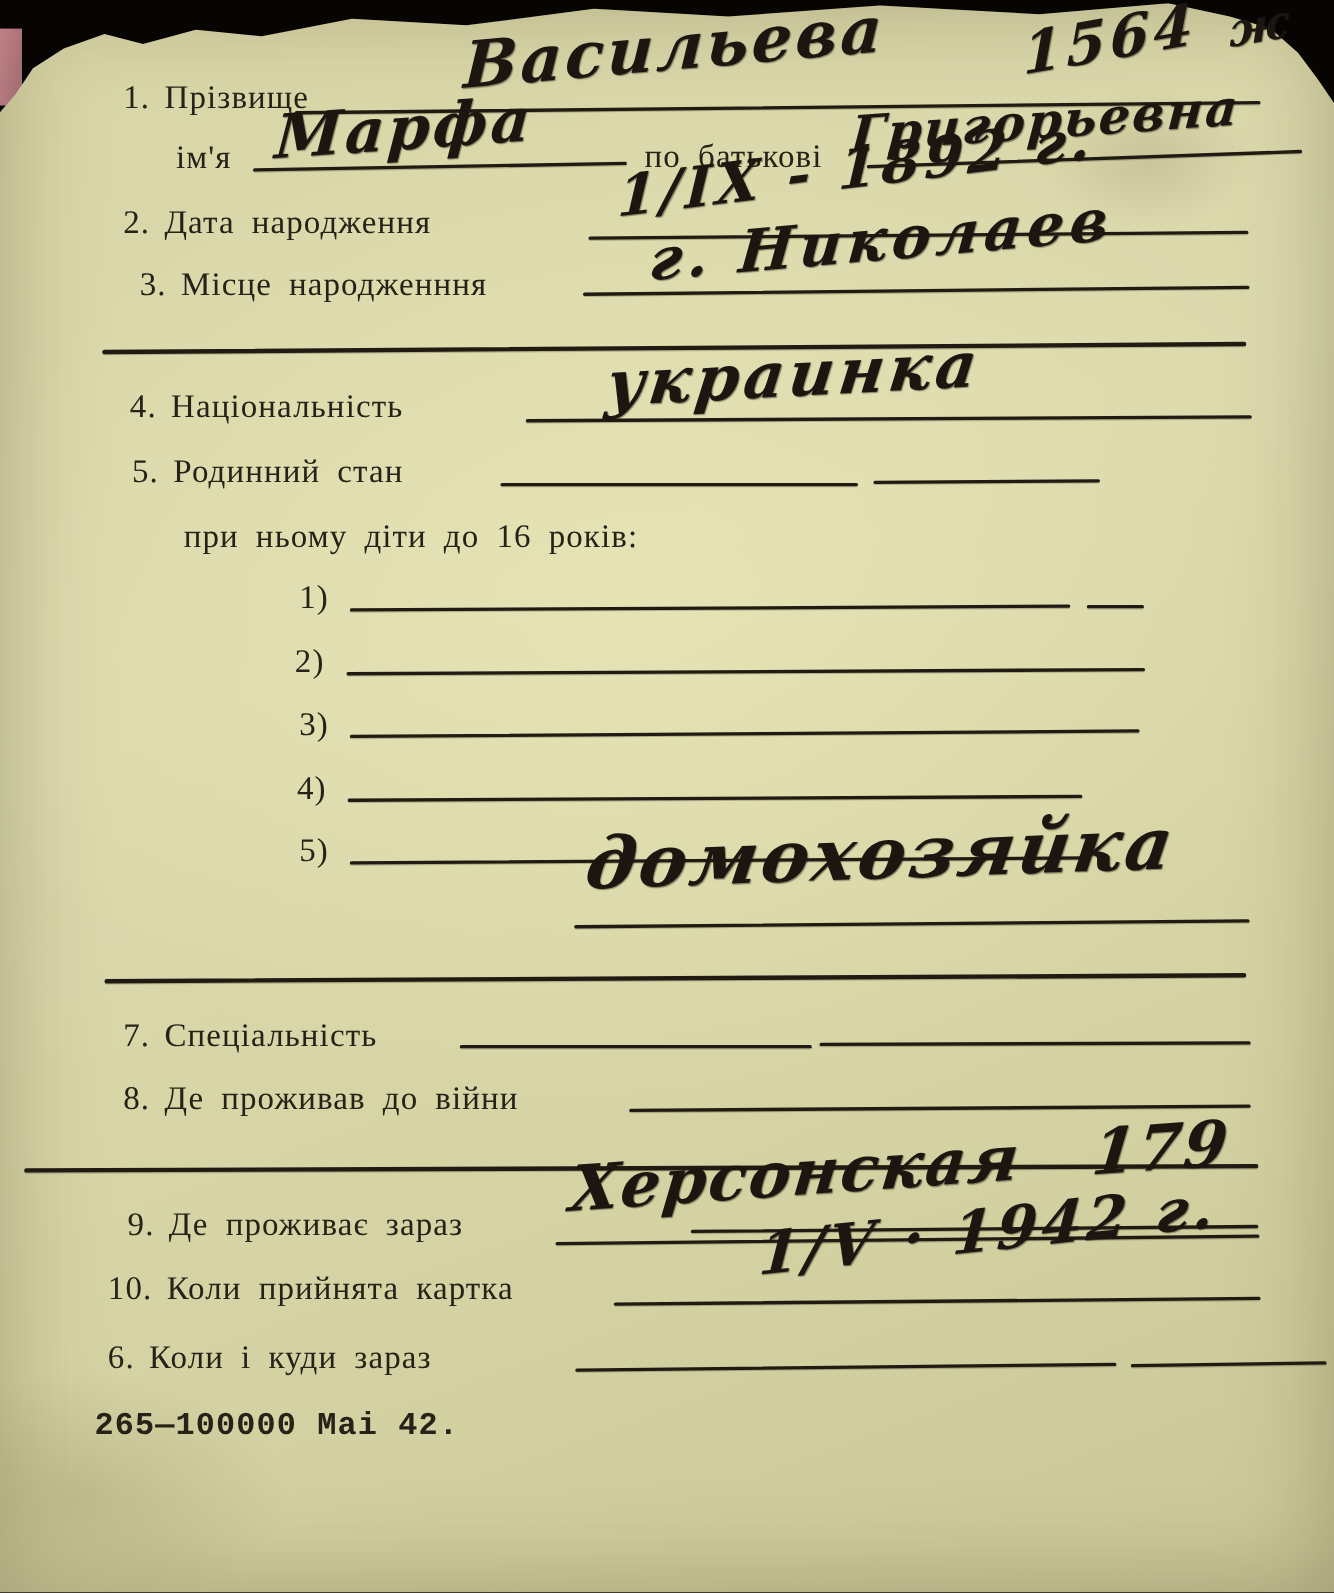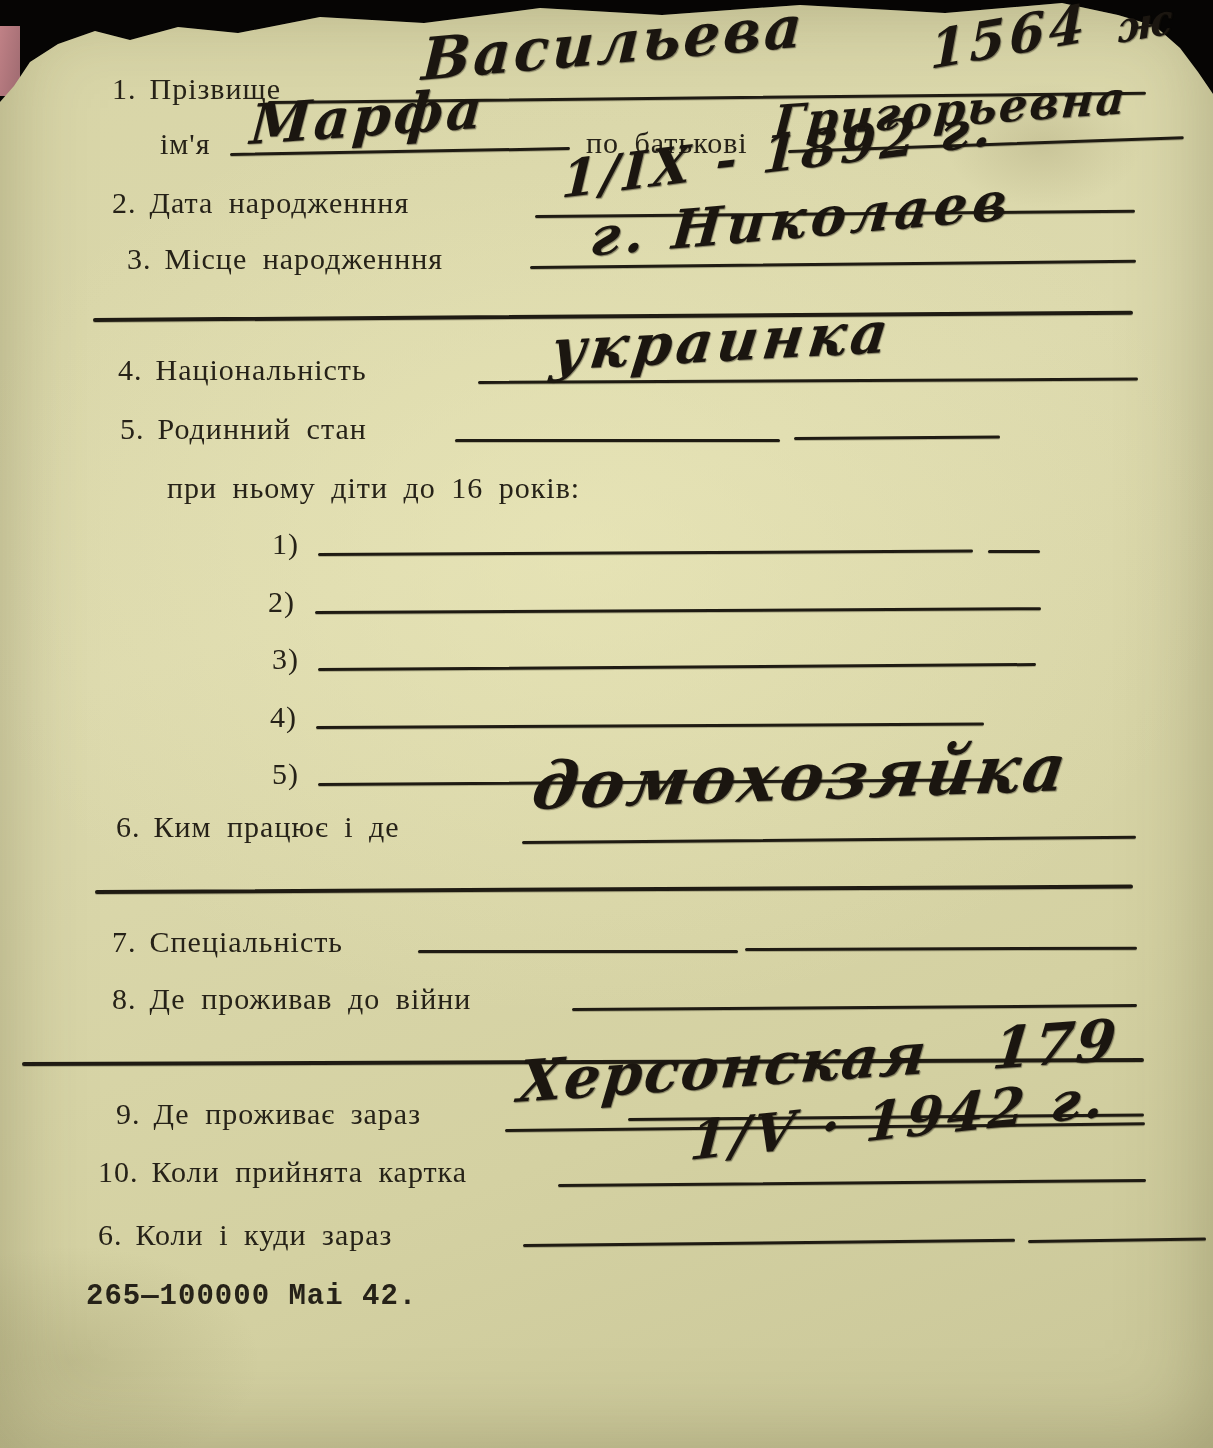--- a/index.html
+++ b/index.html
@@ -69,21 +69,21 @@
   </div>
   <div class="ln" style="left:230px; top:153px; width:340px; transform:rotate(-1deg);"></div>
   <span class="hw" style="left:248px; top:92px; font-size:55px; transform:rotate(-4deg) skewX(-8deg); letter-spacing:3px;">Марфа</span>
   <div class="pl" style="left:586px; top:126px;">
     <span>по батькові</span>
   </div>
   <div class="ln" style="left:788px; top:150px; width:396px; transform:rotate(-2deg);"></div>
   <span class="hw" style="left:772px; top:96px; font-size:45px; transform:rotate(-4deg) skewX(-8deg); letter-spacing:2px;">Григорьевна</span>
 
   <div class="pl" style="left:112px; top:186px;">
-    <span class="num">2.</span><span>Дата народженння</span>
+    <span class="num">2.</span><span>Дата народження</span>
   </div>
   <div class="ln" style="left:535px; top:215px; width:600px; transform:rotate(-0.5deg);"></div>
   <span class="hw" style="left:560px; top:150px; font-size:51px; transform:rotate(-7deg) skewX(-10deg); letter-spacing:4px;">1/ІХ - 1892 г.</span>
 
   <div class="pl" style="left:112px; top:242px;margin-left:15px;">
     <span class="num">3.</span><span>Місце народженння</span>
   </div>
   <div class="ln" style="left:530px; top:266px; width:606px; transform:rotate(-0.6deg);"></div>
   <span class="hw" style="left:588px; top:206px; font-size:53px; transform:rotate(-5deg) skewX(-10deg); letter-spacing:5px;">г. Николаев</span>
 
@@ -124,23 +124,20 @@
   <div class="pl" style="left:270px; top:700px;">
     <span>4)</span>
   </div>
   <div class="ln" style="left:316px; top:726px; width:668px; transform:rotate(-0.3deg);"></div>
 
   <div class="pl" style="left:272px; top:757px;">
     <span>5)</span>
   </div>
   <div class="ln" style="left:318px; top:783px; width:672px; transform:rotate(-0.4deg);"></div>
 
-  <div class="pl" style="left:116px; top:810px;">
-    <span class="num">6.</span><span>Ким працює і де</span>
-  </div>
   <div class="ln" style="left:522px; top:841px; width:614px; transform:rotate(-0.5deg);"></div>
   <span class="hw" style="left:528px; top:748px; font-size:65px; transform:rotate(-2deg) skewX(-10deg); letter-spacing:3px;">домохозяйка</span>
 
   <div class="ln sep" style="left:95px; top:890px; width:1038px; transform:rotate(-0.3deg);"></div>
 
   <div class="pl" style="left:112px; top:925px;">
     <span class="num">7.</span><span>Спеціальність</span>
   </div>
   <div class="ln" style="left:418px; top:950px; width:320px;"></div>
   <div class="ln" style="left:745px; top:948px; width:392px; transform:rotate(-0.2deg);"></div>

